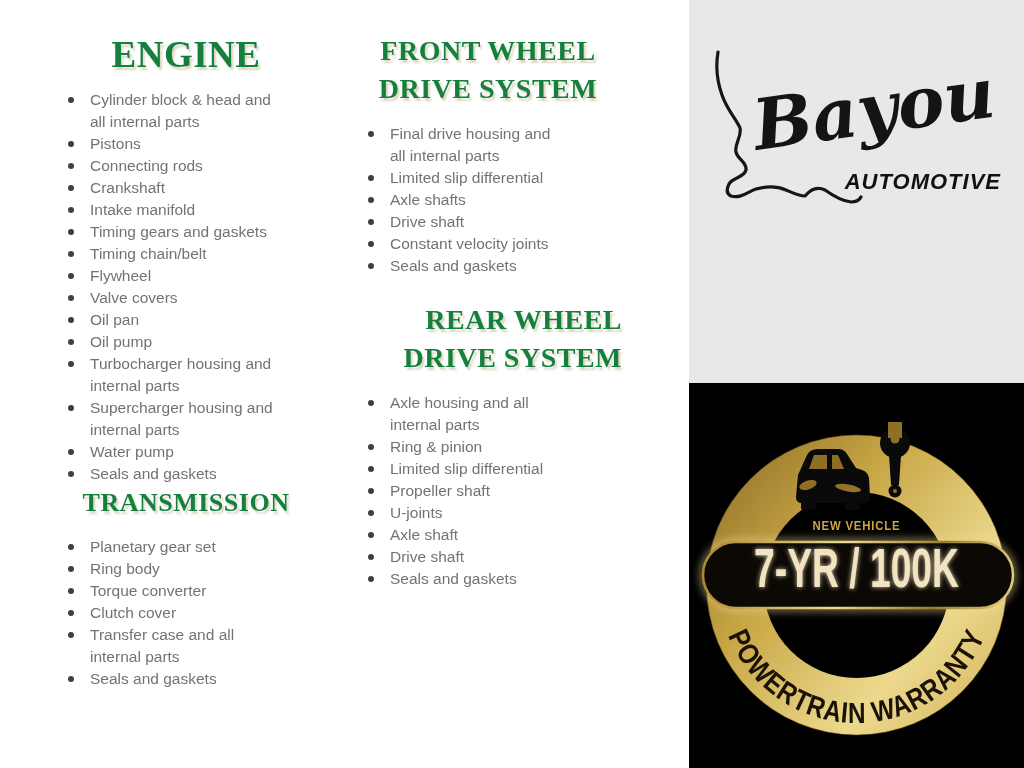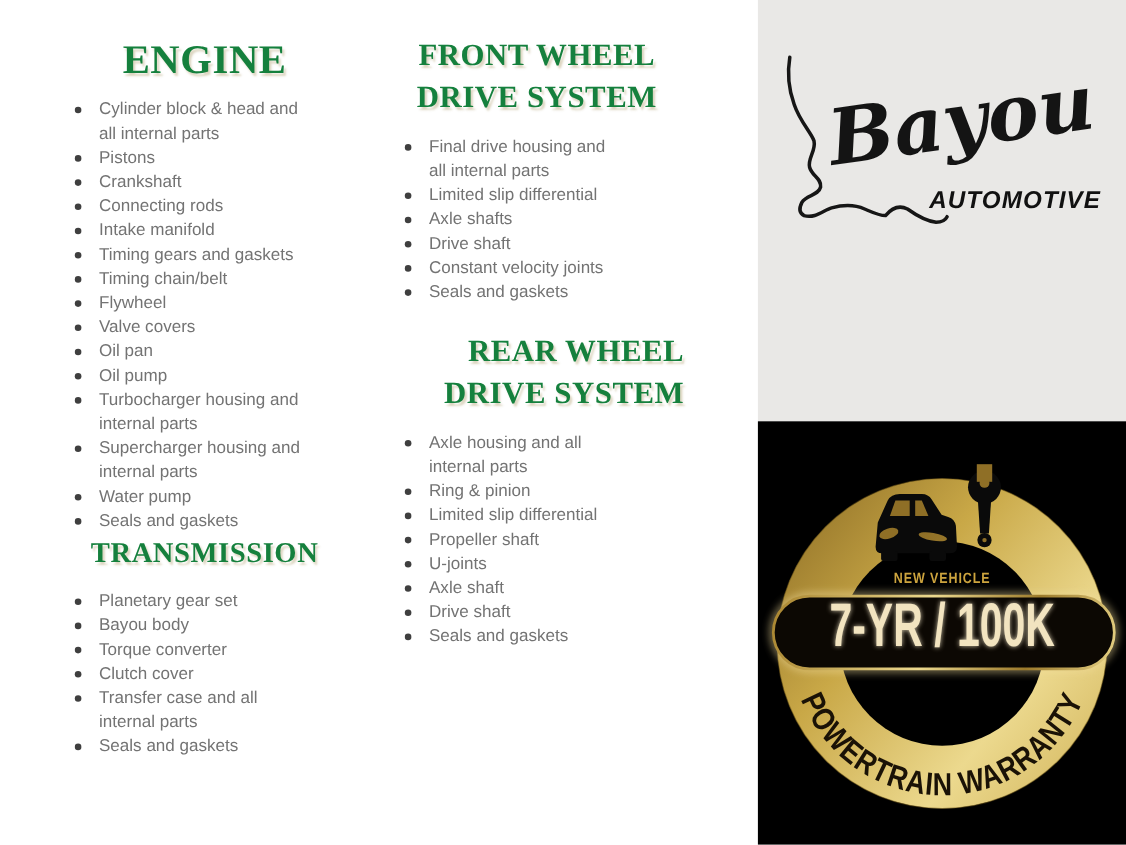--- a/index.html
+++ b/index.html
@@ -59,41 +59,41 @@
 
 <div class="page">
 
   <div class="col col1">
     <h2 class="gold-heading h-engine">
       <span>ENGINE</span>
     </h2>
     <ul class="parts">
         <li>Cylinder block &amp; head and all internal parts</li>
         <li>Pistons</li>
+        <li>Connecting rods</li>
         <li>Crankshaft</li>
-        <li>Connecting rods</li>
         <li>Intake manifold</li>
         <li>Timing gears and gaskets</li>
         <li>Timing chain/belt</li>
         <li>Flywheel</li>
         <li>Valve covers</li>
         <li>Oil pan</li>
         <li>Oil pump</li>
         <li>Turbocharger housing and internal parts</li>
         <li>Supercharger housing and internal parts</li>
         <li>Water pump</li>
         <li>Seals and gaskets</li>
       </ul>
 
     <h2 class="gold-heading h-trans">
       <span>TRANSMISSION</span>
     </h2>
     <ul class="parts">
         <li>Planetary gear set</li>
-        <li>Bayou body</li>
+        <li>Ring body</li>
         <li>Torque converter</li>
         <li>Clutch cover</li>
         <li>Transfer case and all internal parts</li>
         <li>Seals and gaskets</li>
       </ul>
   </div>
 
   <div class="col col2">
     <h2 class="gold-heading h-two h-front">
       <span>FRONT WHEEL</span>

